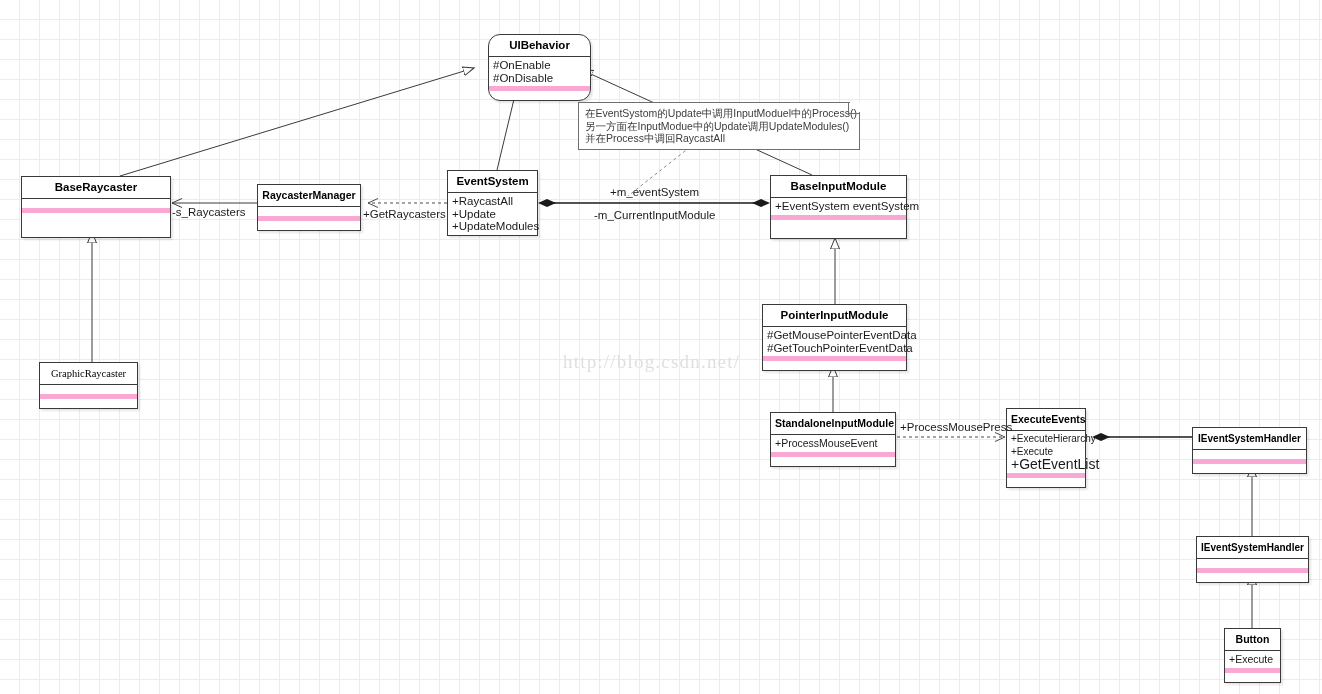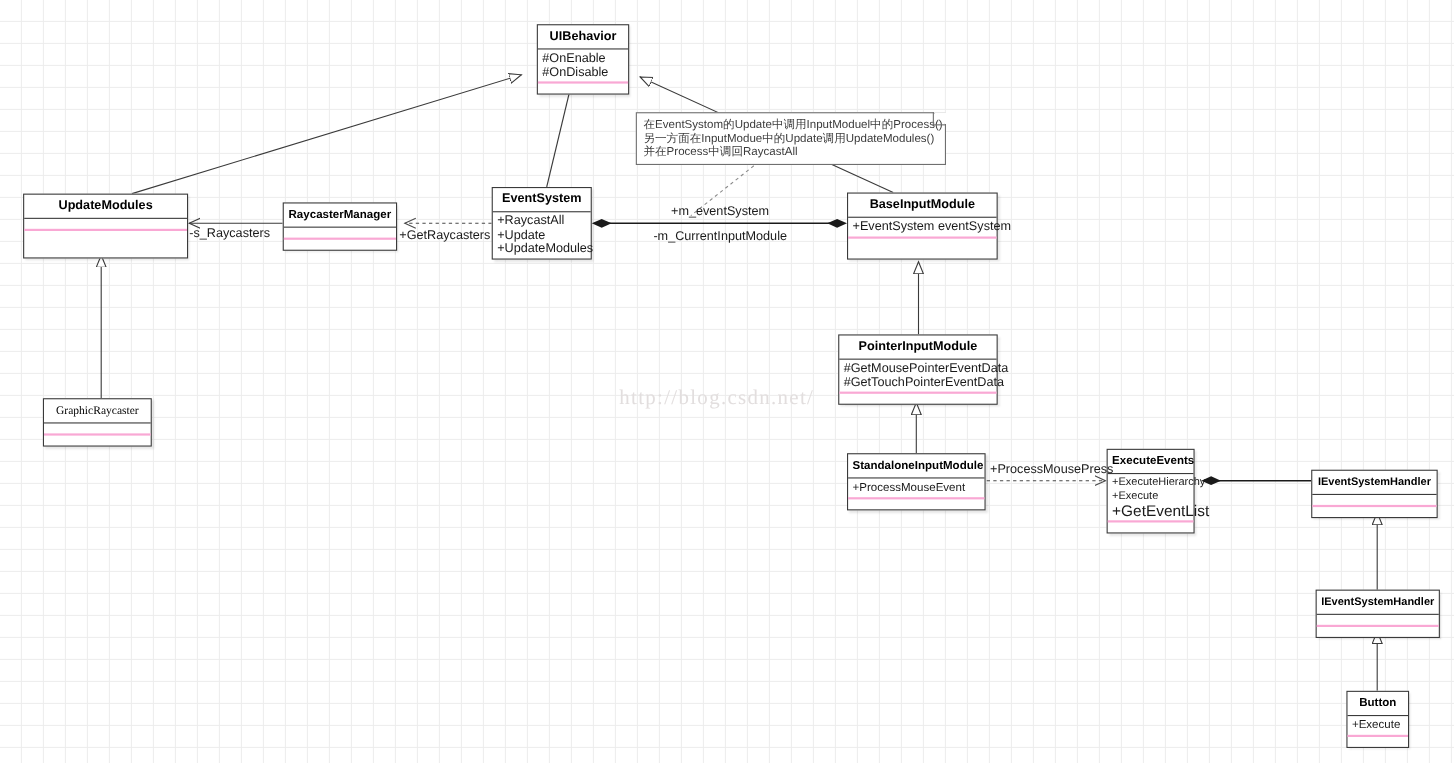--- a/index.html
+++ b/index.html
@@ -38,21 +38,21 @@
     text-align: center;
     font-weight: bold;
     font-size: 11.5px;
     color: #000000;
     padding: 4px 4px 4px 4px;
     border-bottom: 1px solid #3a3a3a;
     line-height: 13px;
     white-space: nowrap;
   }
   .uml-compartment {
-    border-bottom: 2px solid #f9a8d4;
+    border-bottom: 5px solid #f9a8d4;
     padding: 2px 4px 2px 4px;
     font-size: 11.5px;
     color: #1a1a1a;
     line-height: 12.5px;
   }
   .uml-compartment:last-child {
     border-bottom: none;
   }
   .uml-compartment.empty {
     height: 9px;
@@ -141,38 +141,38 @@
     <line x1="897" y1="437" x2="1005" y2="437" stroke="#4a4a4a" stroke-width="1" stroke-dasharray="3,3" marker-end="url(#dashArrow)"></line>
 
     <line x1="1104" y1="437" x2="1192" y2="437" stroke="#1a1a1a" stroke-width="1.4"></line>
     <path d="M 1092,437 L 1101,433 L 1110,437 L 1101,441 Z" fill="#1a1a1a"></path>
 
     <line x1="1252" y1="537" x2="1252" y2="466" stroke="#3a3a3a" stroke-width="1" marker-end="url(#hollowTri)"></line>
 
     <line x1="1252" y1="628" x2="1252" y2="574" stroke="#3a3a3a" stroke-width="1" marker-end="url(#hollowTri)"></line>
   </svg>
 
-  <div class="uml-class" style="left:488px; top:22px; width:84px;">
+  <div class="uml-class" style="left:488px; top:34px; width:103px;border-radius:12px;">
     <div class="uml-title">UIBehavior</div>
     <div class="uml-compartment">
       <div class="uml-member">#OnEnable</div>
       <div class="uml-member">#OnDisable</div>
     </div>
     <div class="uml-compartment empty"></div>
   </div>
 
   <div class="note-box" style="left:578px; top:102px; width:282px;">
     <div class="note-fold"></div>
     <div>在EventSystom的Update中调用InputModuel中的Process()</div>
     <div>另一方面在InputModue中的Update调用UpdateModules()</div>
     <div>并在Process中调回RaycastAll</div>
   </div>
 
   <div class="uml-class" style="left:21px; top:176px; width:150px;">
-    <div class="uml-title">UpdateModules</div>
+    <div class="uml-title">BaseRaycaster</div>
     <div class="uml-compartment empty"></div>
     <div class="uml-compartment empty" style="height:24px;"></div>
   </div>
 
   <div class="uml-class" style="left:257px; top:184px; width:104px;">
     <div class="uml-title" style="font-size:10.5px;">RaycasterManager</div>
     <div class="uml-compartment empty"></div>
     <div class="uml-compartment empty"></div>
   </div>
 

